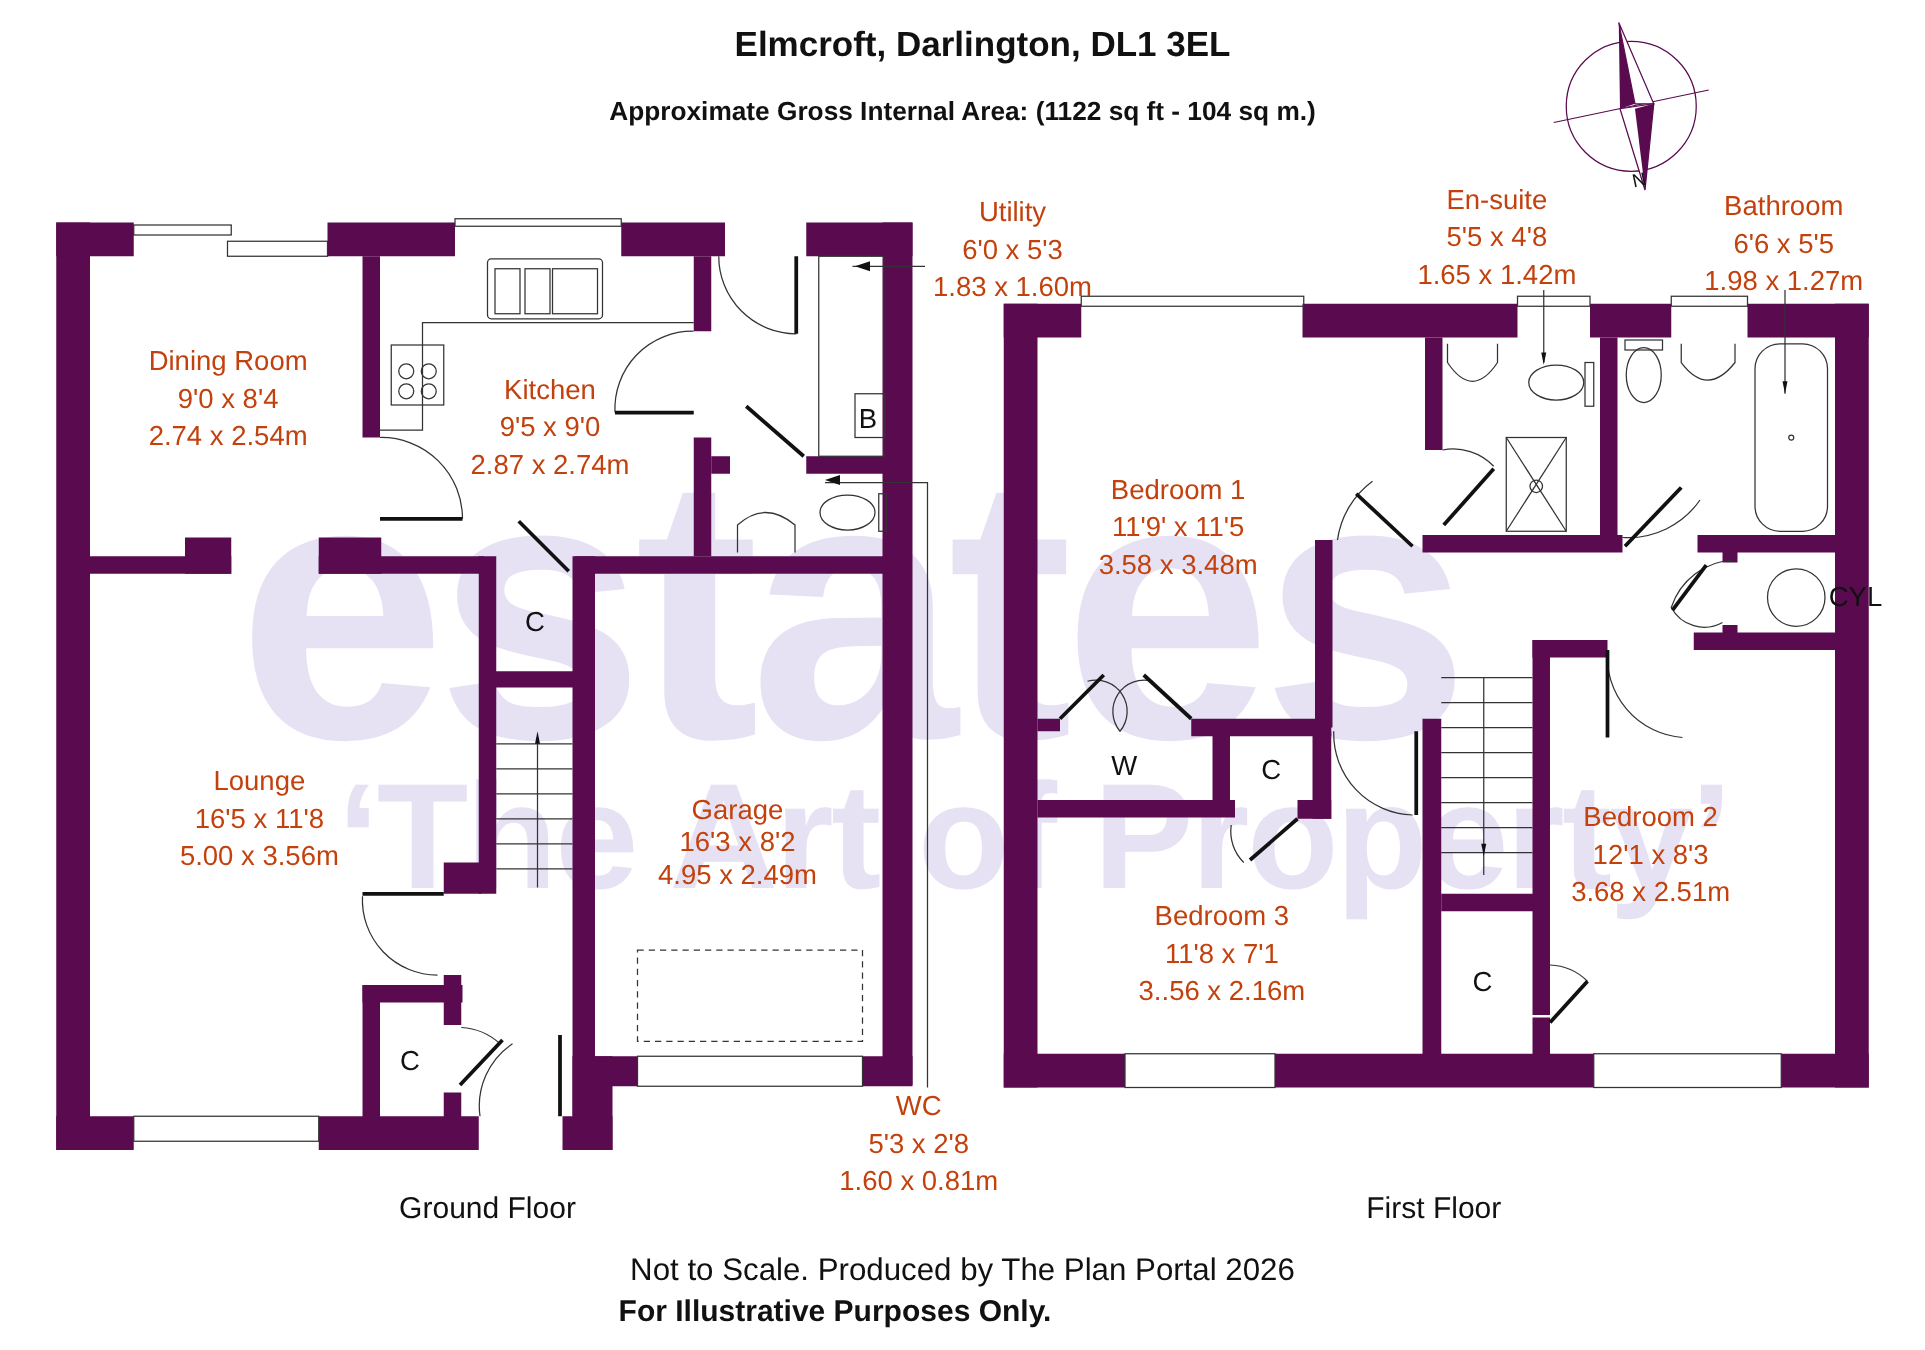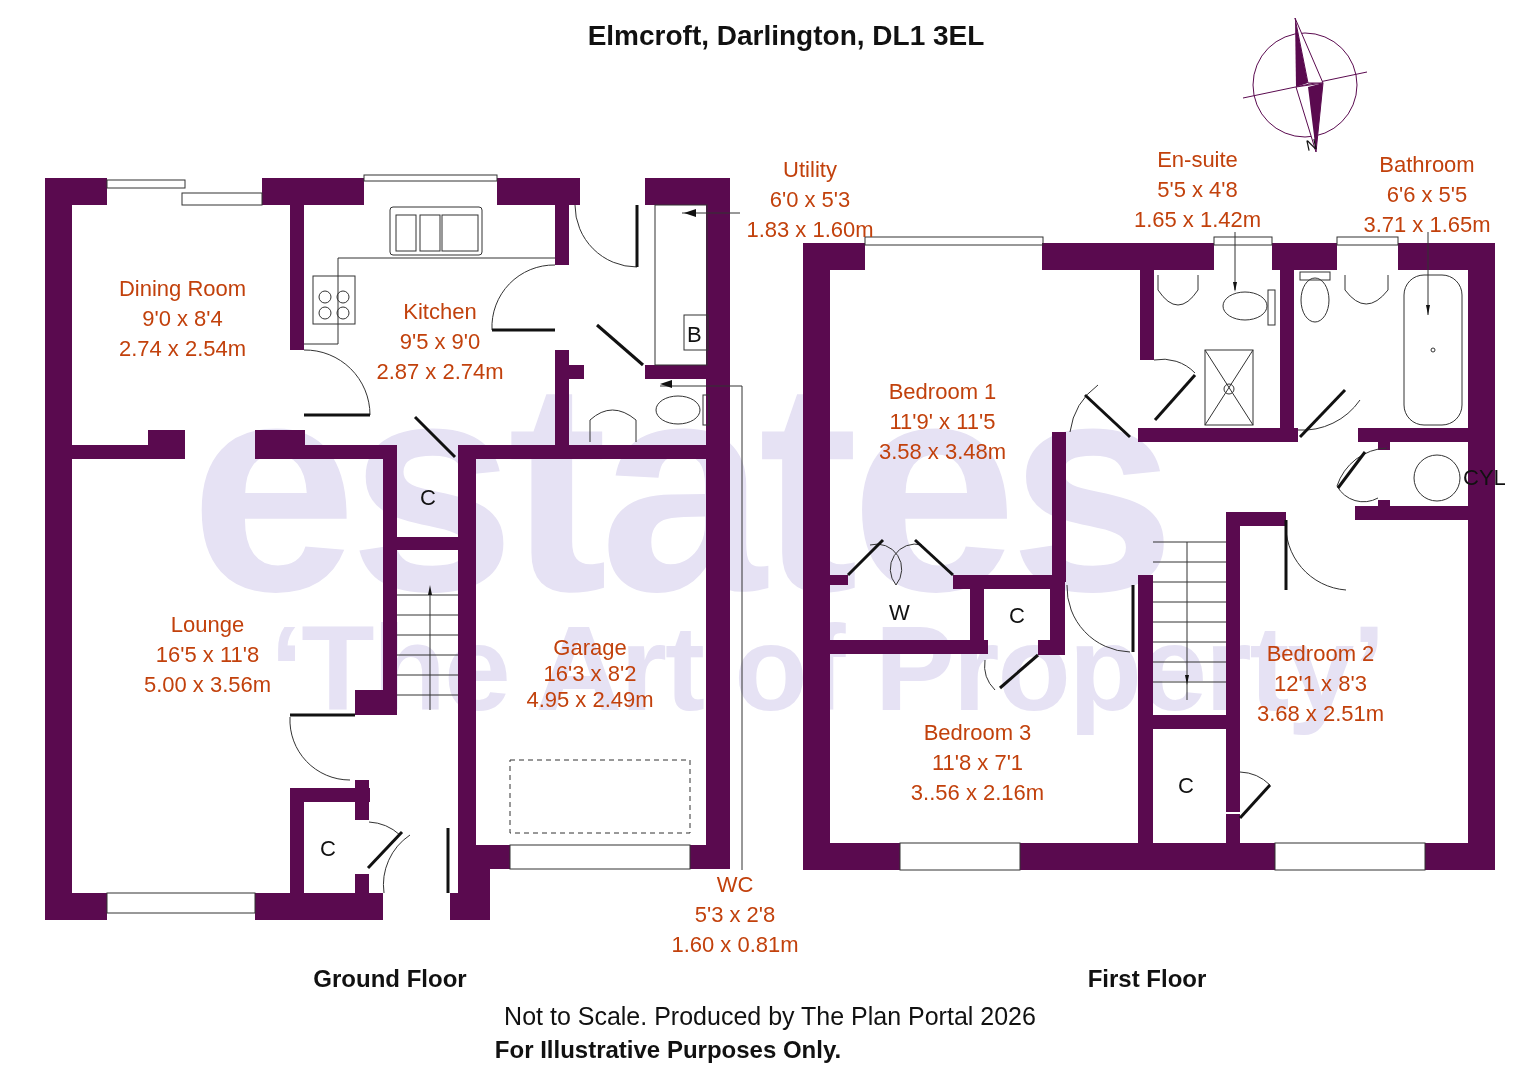--- a/index.html
+++ b/index.html
@@ -6,21 +6,21 @@
   body { width: 1540px; height: 1080px; position: relative; overflow: hidden;
          font-family: "Liberation Sans", sans-serif; color: #111; }
   .page { position: absolute; left: 0; top: 0; width: 1540px; height: 1080px; }
   svg.plan { position: absolute; left: 0; top: 0; width: 1540px; height: 1080px; }
   .abs { position: absolute; white-space: nowrap; text-align: center; }
   .title { left: 16px; width: 1540px; top: 20px; font-size: 28px; font-weight: bold; }
   .subtitle { left: 0; width: 1540px; top: 78px; font-size: 21px; font-weight: bold; }
   .room { font-size: 22px; line-height: 30px; color: #c2410c; }
   .room .nm, .room .im, .room .mm { display: block; }
   .tag { font-size: 22px; color: #111; }
-  .floor-label { font-size: 24px; font-weight: bold; margin-top: 12px; }
+  .floor-label { font-size: 24px; font-weight: normal; }
   .footer1 { left: 0; width: 1540px; top: 1002px; font-size: 25px; }
   .footer2 { left: 0; width: 1336px; top: 1036px; font-size: 24px; font-weight: bold; }
   .cyl { font-size: 22px; margin-left: 48px; }
 </style>
 </head>
 <body>
 
 <div class="page">
 
   <svg class="plan" viewBox="0 0 1540 1080">
@@ -242,20 +242,21 @@
       <line x1="953" y1="575" x2="915" y2="540"></line>
       <line x1="1000" y1="688" x2="1038" y2="655"></line>
       <line x1="1240" y1="818" x2="1270" y2="785"></line>
     </g>
     <polygon points="1185,675 1189,675 1187,685" fill="#111"></polygon>
     <polygon points="1233,282 1237,282 1235,292" fill="#111"></polygon>
     <polygon points="1426,305 1430,305 1428,315" fill="#111"></polygon>
   </svg>
 
   <div class="abs title">Elmcroft, Darlington, DL1 3EL</div>
+  <div class="abs subtitle">Approximate Gross Internal Area: (1122 sq ft - 104 sq m.)</div>
   <div class="abs" style="left:1306px;top:136px;font-size:15px;transform:rotate(-12deg);">N</div>
 
   <div class="abs room" style="left:90px;top:274px;width:185px;">
     <span class="nm">Dining Room</span>
     <span class="im">9'0 x 8'4</span>
     <span class="mm">2.74 x 2.54m</span>
   </div>
   <div class="abs room" style="left:355px;top:297px;width:170px;">
     <span class="nm">Kitchen</span>
     <span class="im">9'5 x 9'0</span>
@@ -287,21 +288,21 @@
   <div class="abs floor-label" style="left:290px;top:953px;width:200px;">Ground Floor</div>
 
   <div class="abs room" style="left:1125px;top:145px;width:145px;">
     <span class="nm">En-suite</span>
     <span class="im">5'5 x 4'8</span>
     <span class="mm">1.65 x 1.42m</span>
   </div>
   <div class="abs room" style="left:1352px;top:150px;width:150px;">
     <span class="nm">Bathroom</span>
     <span class="im">6'6 x 5'5</span>
-    <span class="mm">3.71 x 1.65m</span>
+    <span class="mm">1.98 x 1.27m</span>
   </div>
   <div class="abs room" style="left:860px;top:377px;width:165px;">
     <span class="nm">Bedroom 1</span>
     <span class="im">11'9' x 11'5</span>
     <span class="mm">3.58 x 3.48m</span>
   </div>
   <div class="abs room" style="left:1238px;top:639px;width:165px;">
     <span class="nm">Bedroom 2</span>
     <span class="im">12'1 x 8'3</span>
     <span class="mm">3.68 x 2.51m</span>

